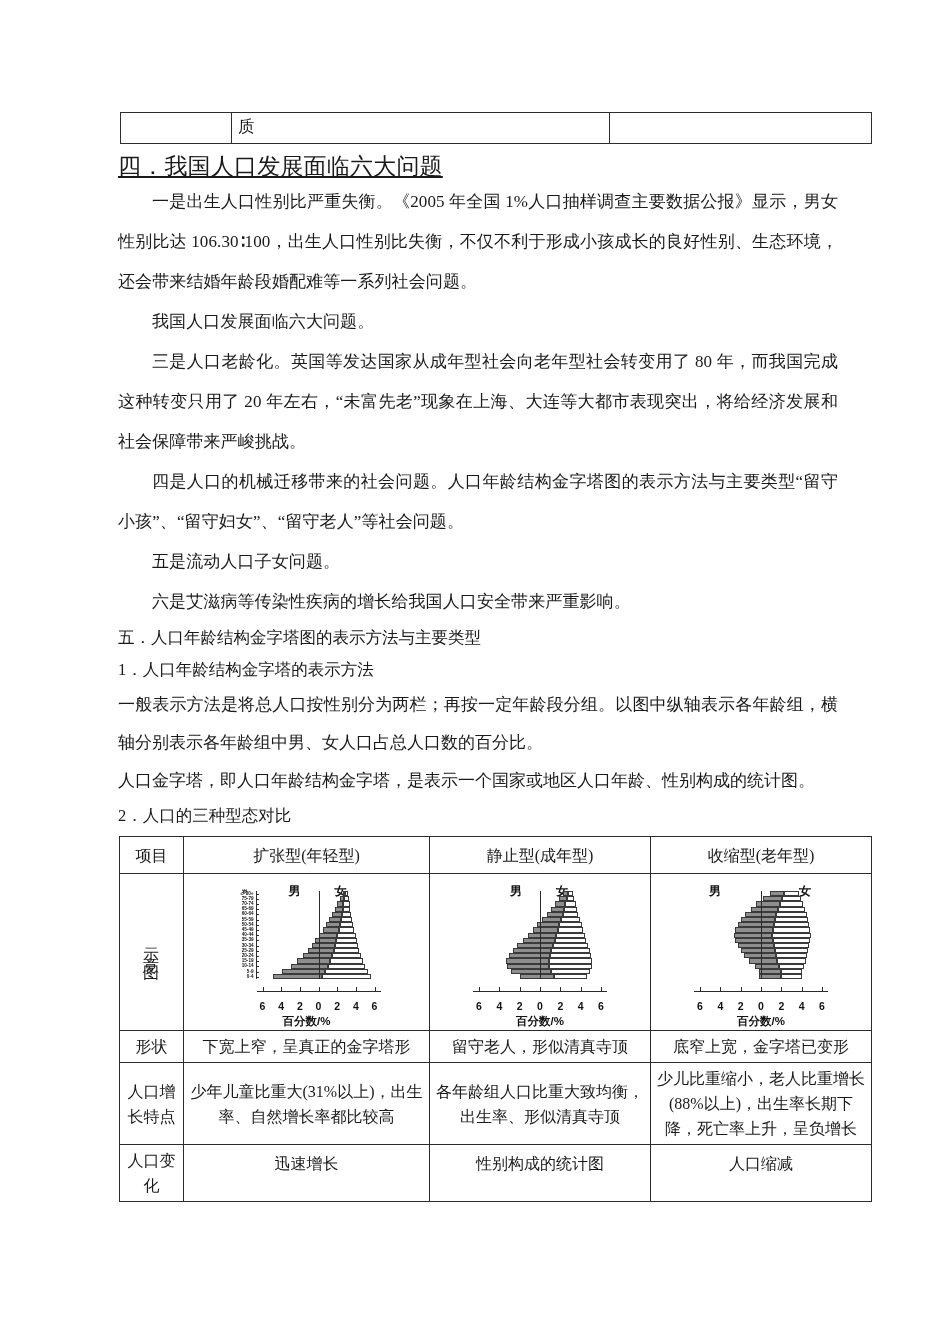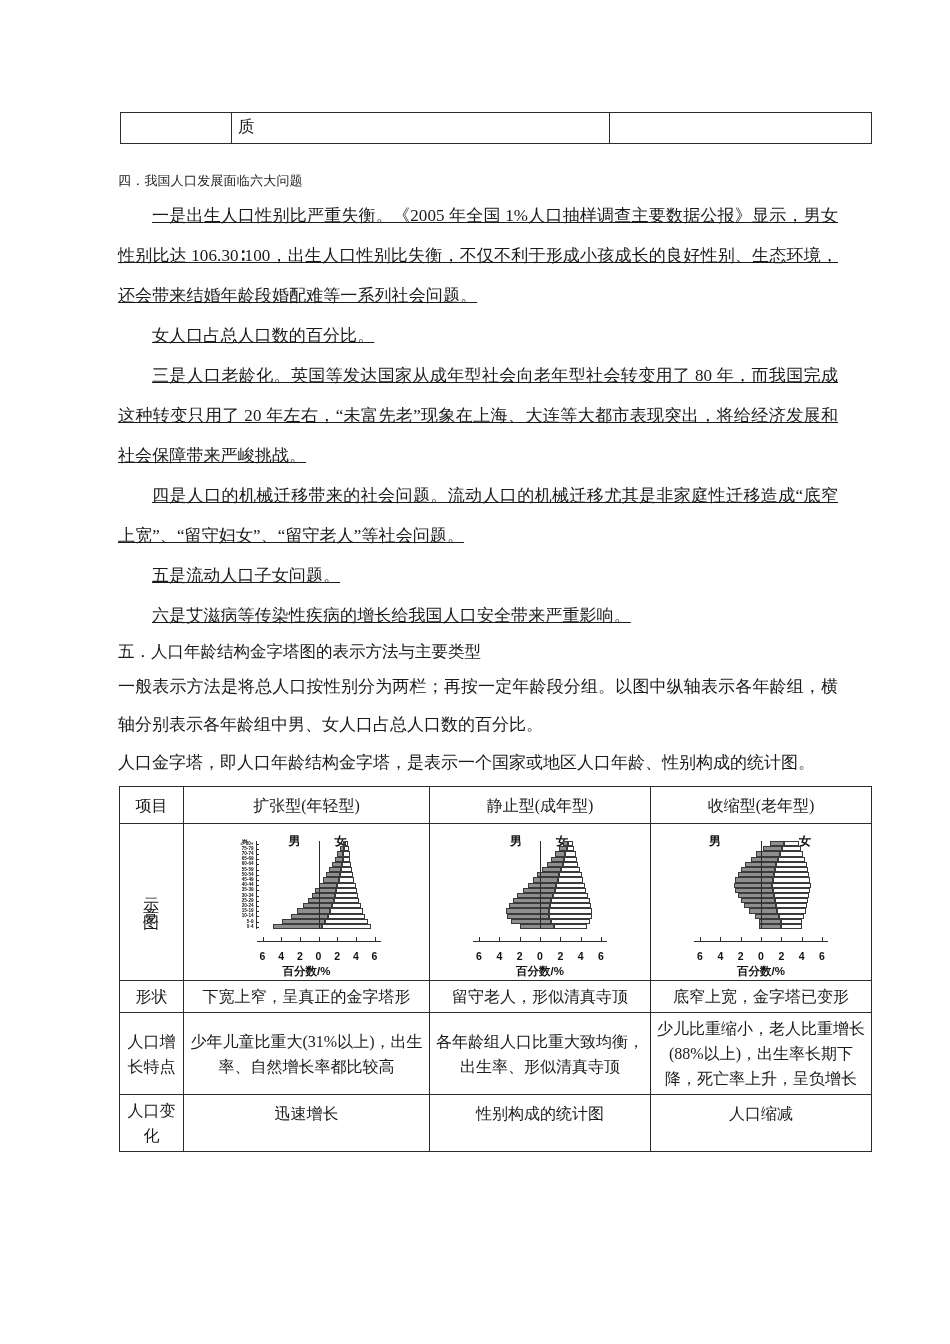--- a/index.html
+++ b/index.html
@@ -30,34 +30,35 @@
     padding:1px 6px;
     vertical-align:top;
     line-height:26px;
   }
   .frag-c1{width:98px;}
   .frag-c2{width:365px;}
   .frag-c3{width:249px;}
 
   
   .sec-head{
-    font-size:13px;
+    font-size:23px;
     line-height:30px;
-    margin:22px 0 0 0;
+    margin:8px 0 0 0;
     letter-spacing:.2px;
+    text-decoration:underline;
   }
   p.para{
     font-size:17px;
     line-height:40px;
     margin:0;
     text-align:justify;
     text-justify:inter-ideograph;
     letter-spacing:.1px;
   }
-  p.indent{text-indent:34px;text-decoration:underline;}
+  p.indent{text-indent:34px;}
   .num-head{
     font-size:16.5px;
     line-height:32px;
     margin:0;
   }
   .sub-para{
     font-size:17px;
     line-height:38px;
     margin:0;
     text-align:justify;
@@ -200,29 +201,31 @@
         <tr>
       <td class="frag-c1"></td>
       <td class="frag-c2">质</td>
       <td class="frag-c3"></td>
     </tr>
   </tbody>
     </table>
 
   <p class="sec-head">四．我国人口发展面临六大问题</p>
   <p class="para indent">一是出生人口性别比严重失衡。《2005 年全国 1%人口抽样调查主要数据公报》显示，男女性别比达 106.30∶100，出生人口性别比失衡，不仅不利于形成小孩成长的良好性别、生态环境，还会带来结婚年龄段婚配难等一系列社会问题。</p>
-  <p class="para indent">女人口占总人口数的百分比。</p>
+  <p class="para indent">我国人口发展面临六大问题。</p>
   <p class="para indent">三是人口老龄化。英国等发达国家从成年型社会向老年型社会转变用了 80 年，而我国完成这种转变只用了 20 年左右，“未富先老”现象在上海、大连等大都市表现突出，将给经济发展和社会保障带来严峻挑战。</p>
-  <p class="para indent">四是人口的机械迁移带来的社会问题。流动人口的机械迁移尤其是非家庭性迁移造成“底窄上宽”、“留守妇女”、“留守老人”等社会问题。</p>
+  <p class="para indent">四是人口的机械迁移带来的社会问题。人口年龄结构金字塔图的表示方法与主要类型“留守小孩”、“留守妇女”、“留守老人”等社会问题。</p>
   <p class="para indent">五是流动人口子女问题。</p>
   <p class="para indent">六是艾滋病等传染性疾病的增长给我国人口安全带来严重影响。</p>
 
   <p class="num-head">五．人口年龄结构金字塔图的表示方法与主要类型</p>
+  <p class="num-head">1．人口年龄结构金字塔的表示方法</p>
   <p class="sub-para">一般表示方法是将总人口按性别分为两栏；再按一定年龄段分组。以图中纵轴表示各年龄组，横轴分别表示各年龄组中男、女人口占总人口数的百分比。</p>
   <p class="sub-para">人口金字塔，即人口年龄结构金字塔，是表示一个国家或地区人口年龄、性别构成的统计图。</p>
+  <p class="num-head">2．人口的三种型态对比</p>
 
   <table class="cmp">
     <tbody>
         <tr class="hdr">
       <td class="col-item">项目</td>
       <td class="col-a">扩张型(年轻型)</td>
       <td class="col-b">静止型(成年型)</td>
       <td class="col-c">收缩型(老年型)</td>
     </tr>
 

